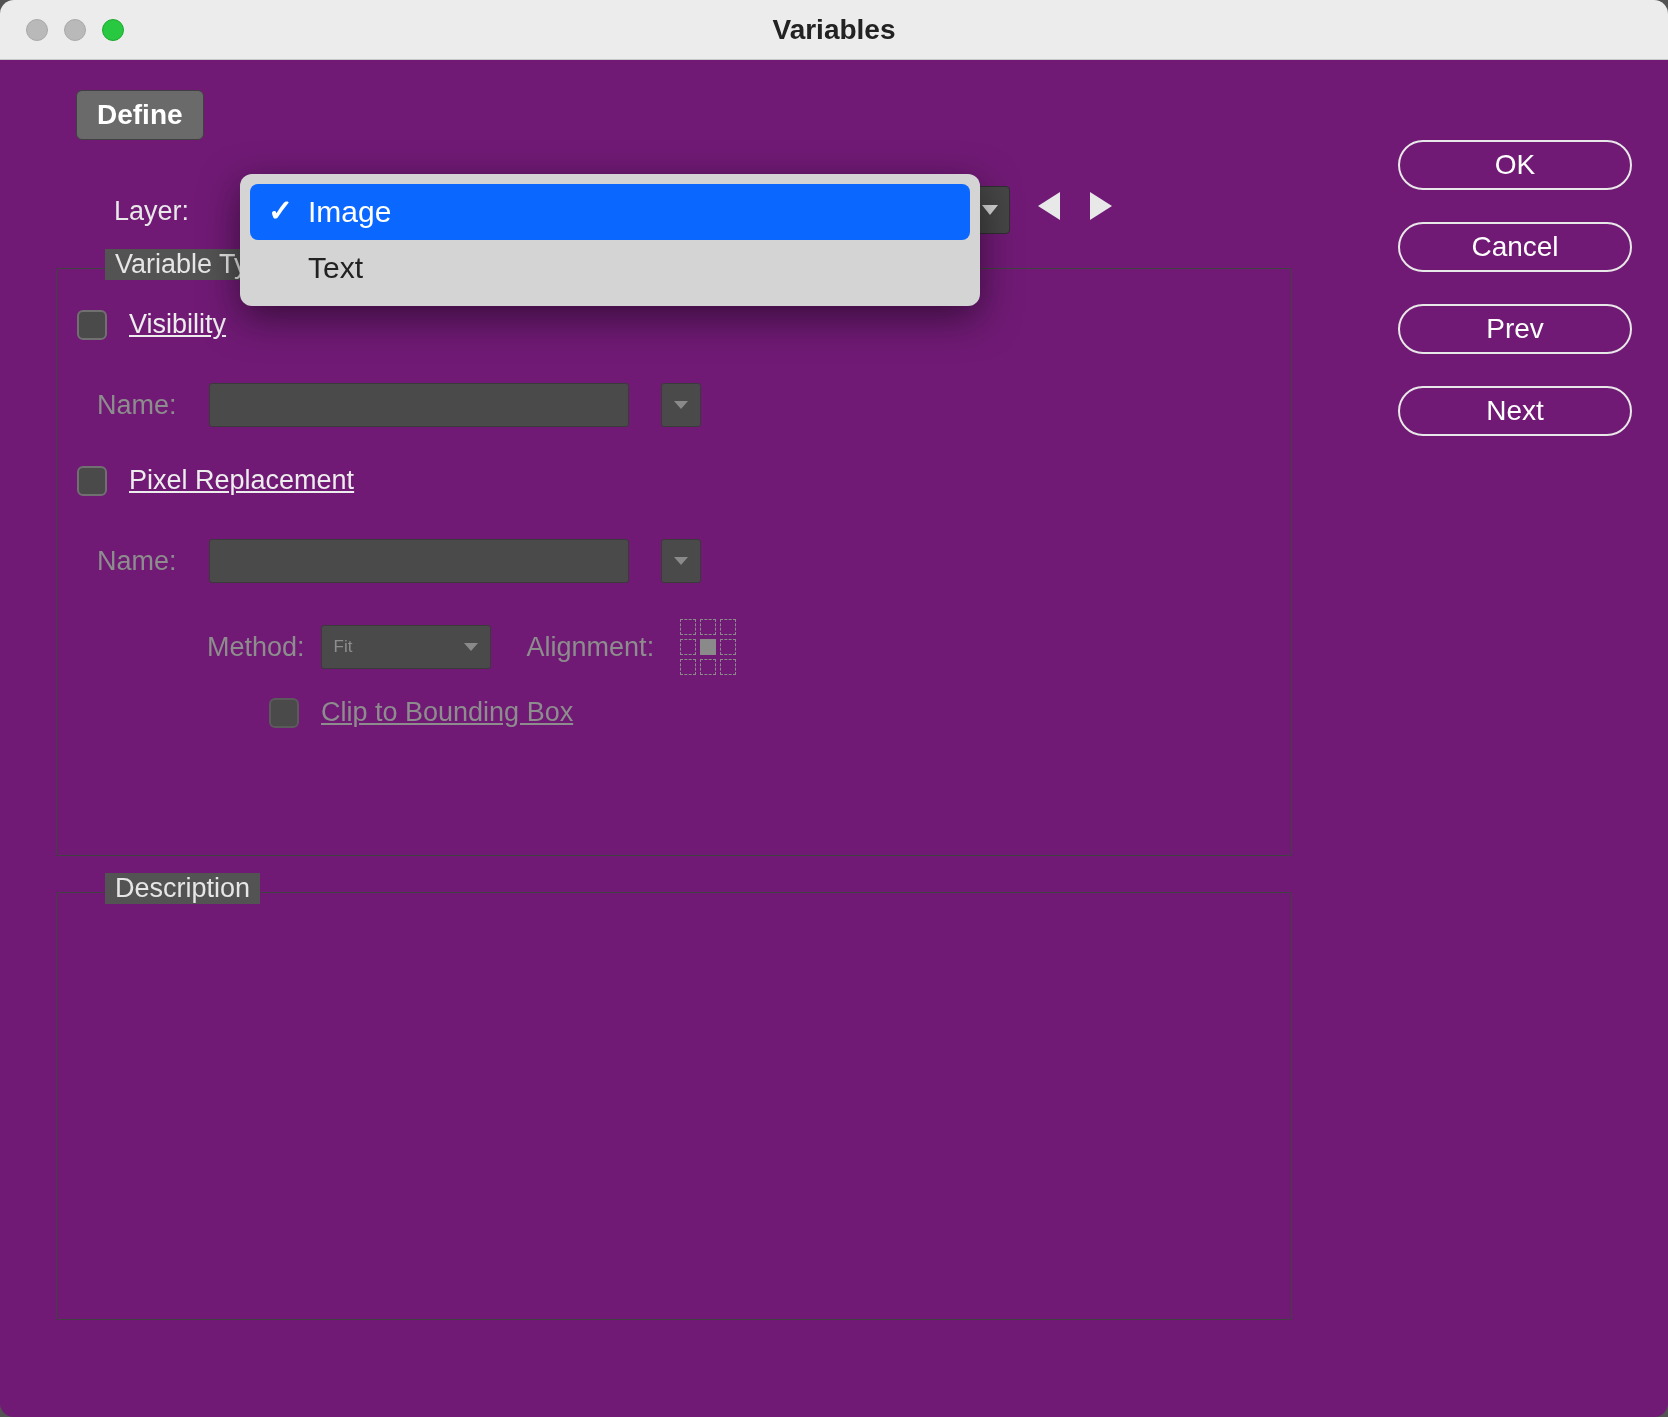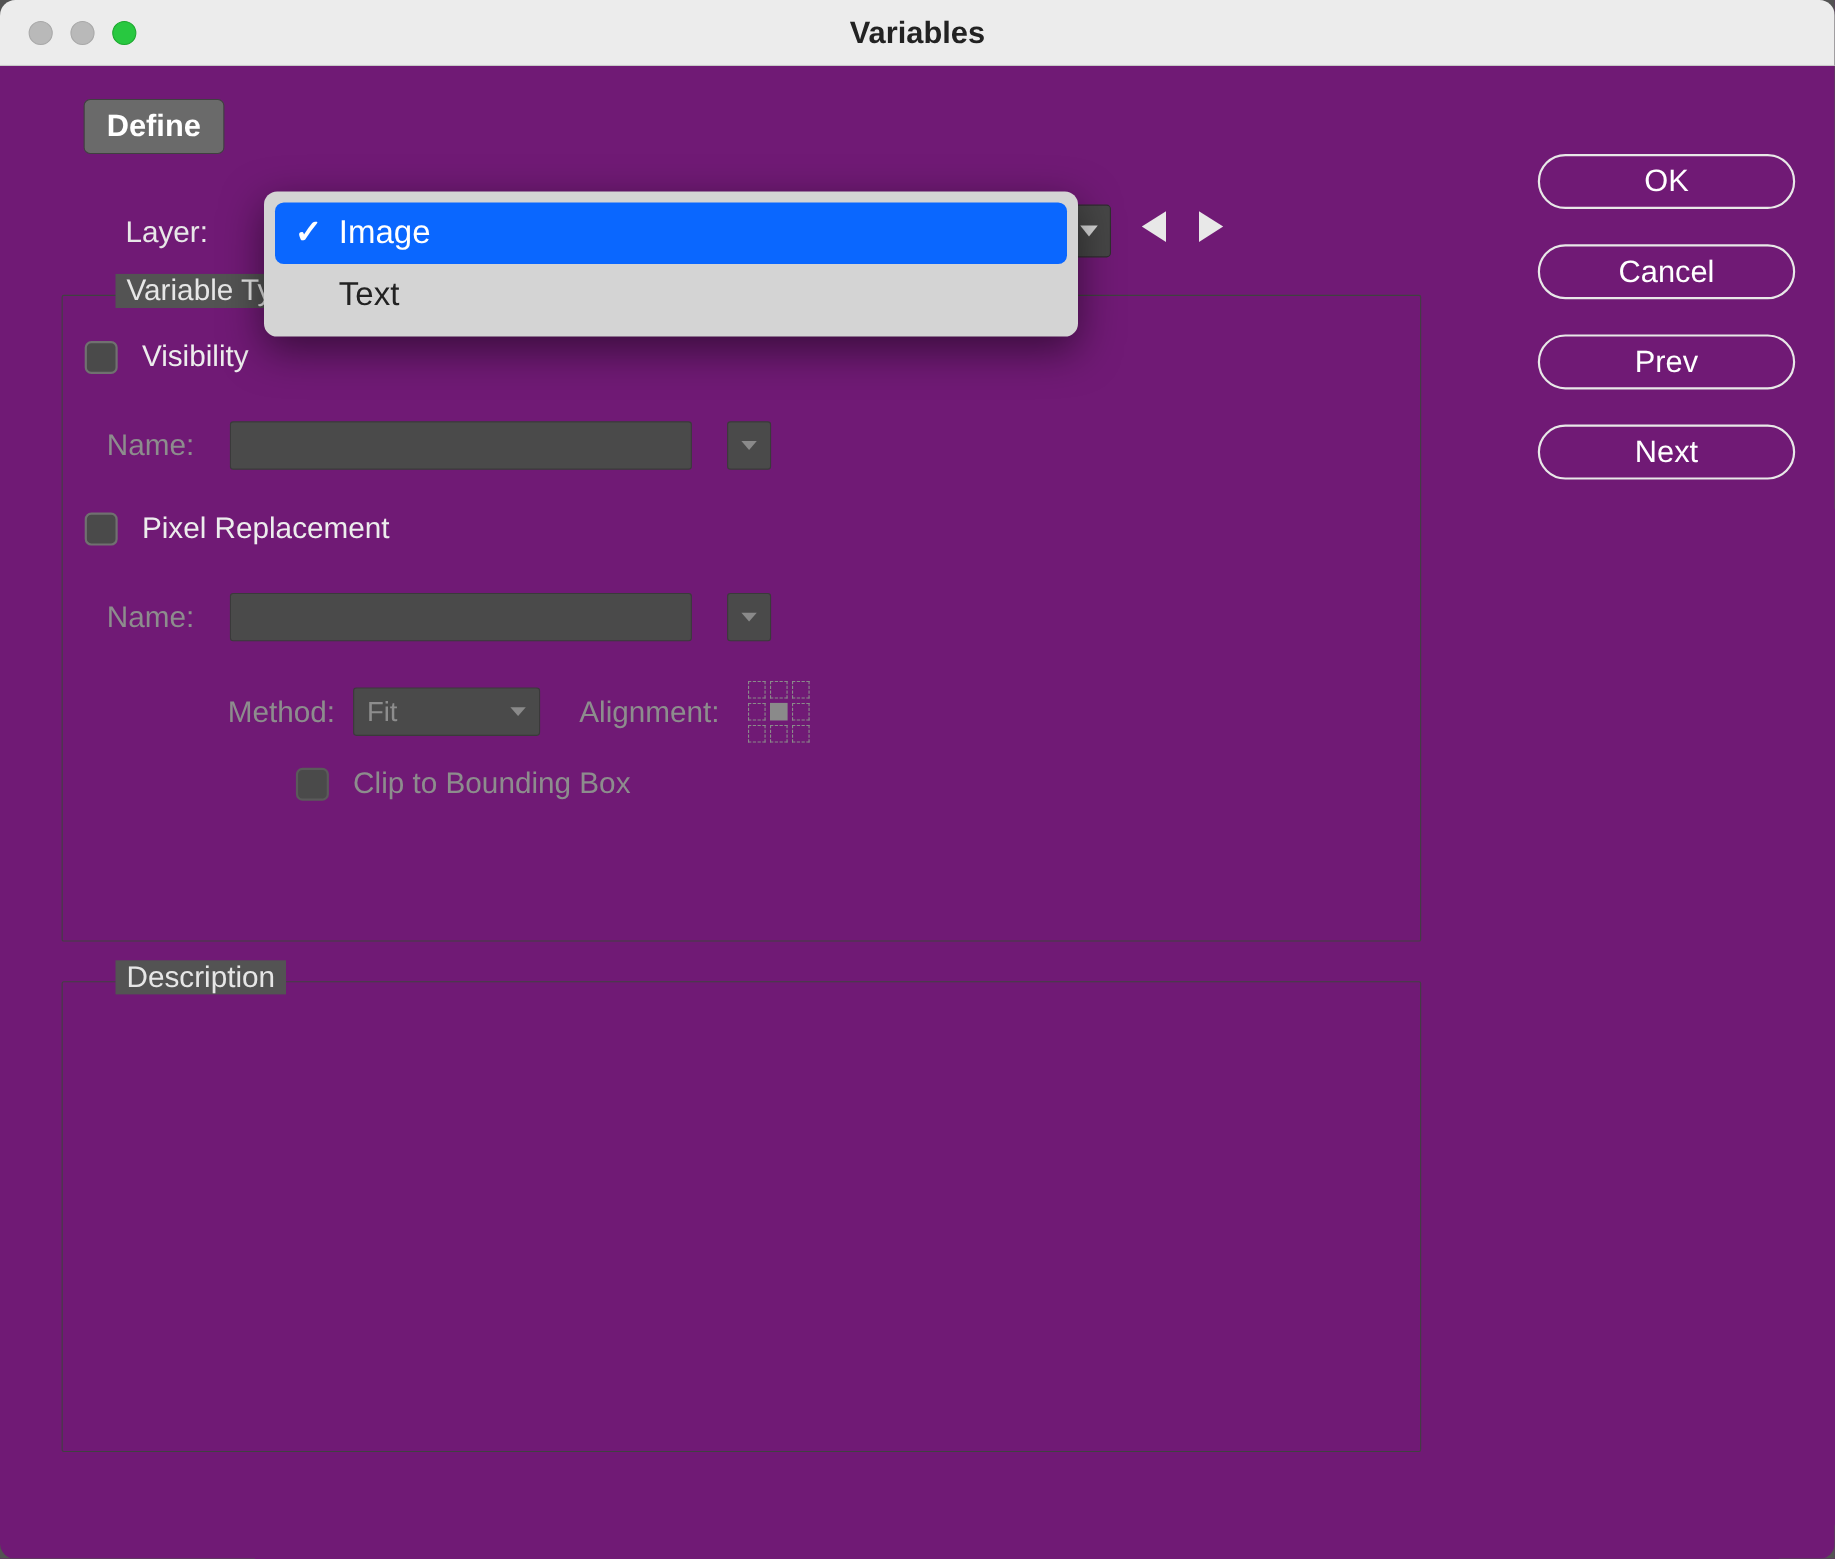--- a/index.html
+++ b/index.html
@@ -137,21 +137,21 @@
     align-items: center;
     gap: 22px;
     position: absolute;
   }
   .checkbox {
     width: 30px; height: 30px;
     border: 2px solid #707070;
     border-radius: 6px;
     background: #4a4a4a;
   }
-  .cb-label { color: #ededed; font-size: 27px; }
+  .cb-label { color: #ededed; font-size: 27px; text-decoration: underline; }
   .dim { color: #8d8d8d; }
   .dim .cb-label { color: #8d8d8d; }
   .dim .checkbox { border-color: #5a5a5a; }
 
   .row-visibility { left: 20px; top: 40px; }
   .row-name1      { left: 40px; top: 114px; }
   .row-pixel      { left: 20px; top: 196px; }
   .row-name2      { left: 40px; top: 270px; }
   .row-method     { left: 150px; top: 350px; display:flex; align-items:center; gap: 16px; position:absolute;}
   .row-clip       { left: 212px; top: 428px; }
@@ -175,21 +175,21 @@
   .mini-chev {
     width:0;height:0;border-left:7px solid transparent;border-right:7px solid transparent;border-top:8px solid #8a8a8a;
   }
 
   .method-label { color: #8d8d8d; font-size: 27px; }
   .method-select {
     width: 170px; height: 44px;
     background: #4a4a4a;
     border: 1px solid #3a3a3a;
     border-radius: 3px;
-    color: #8d8d8d; font-size: 25px;
+    color: #8d8d8d; font-size: 17px;
     display:flex;align-items:center;justify-content:space-between;
     padding: 0 12px;
   }
   .align-label { color:#8d8d8d; font-size:27px; margin-left: 20px; }
 
   .align-grid {
     display:grid;
     grid-template-columns: repeat(3, 16px);
     grid-template-rows: repeat(3, 16px);
     gap: 4px;

